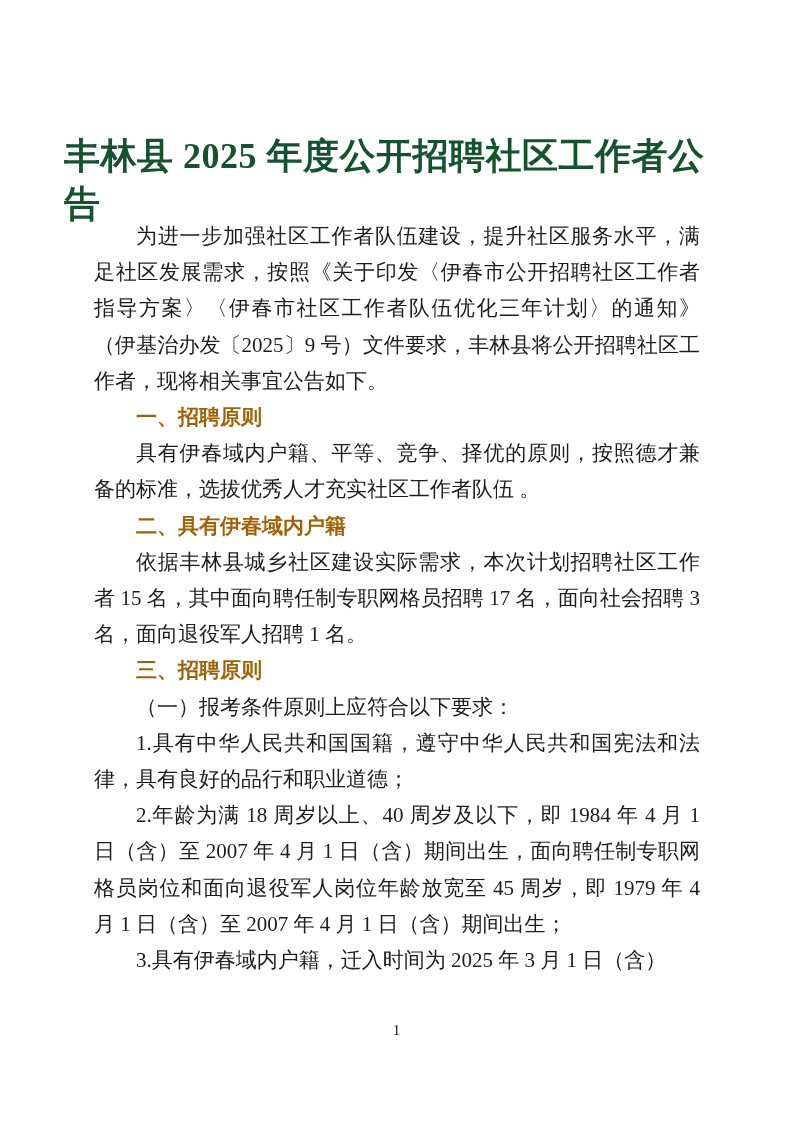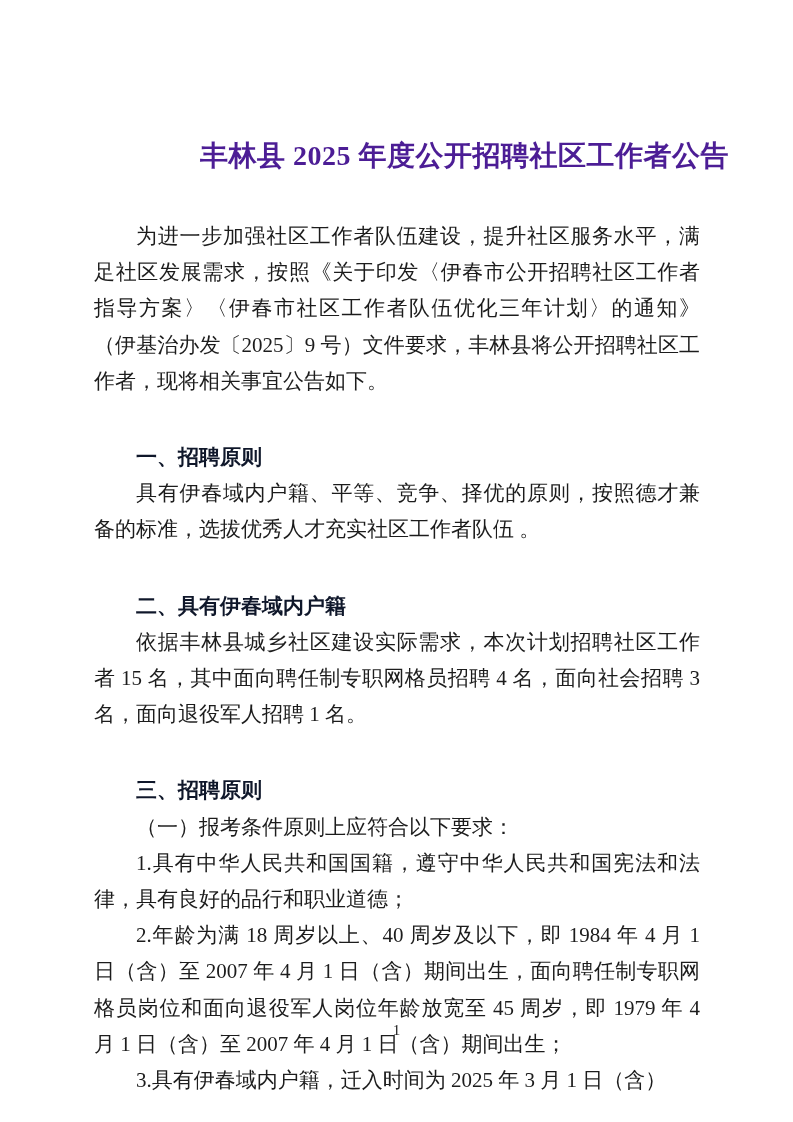--- a/index.html
+++ b/index.html
@@ -16,25 +16,25 @@
     color: #1c1c1c;
   }
   .doc-title {
     position: absolute;
     left: 64px;
     width: 665px;
     top: 132px;
     margin: 0;
     font-family: "Liberation Serif", "DejaVu Serif", serif;
     font-weight: 700;
-    font-size: 28px;
+    font-size: 36px;
     line-height: 48px;
-    text-align: right;
+    text-align: left;
     letter-spacing: 0.5px;
-    color: #4c1d95;
+    color: #14532d;
   }
   .content {
     position: absolute;
     left: 94px;
     top: 218px;
     width: 606px;
   }
   .content p {
     margin: 0;
     font-size: 21px;
@@ -43,22 +43,21 @@
     text-align: justify;
     word-break: break-all;
   }
   p.body-para {
     font-family: "Liberation Serif", "DejaVu Serif", serif;
     font-weight: 400;
   }
   p.section-heading {
     font-family: "Liberation Sans", "DejaVu Sans", sans-serif;
     font-weight: 700;
-    color: #0f172a;
-    margin-top: 40px;
+    color: #a16207;
   }
   .page-number {
     position: absolute;
     left: 0;
     right: 0;
     top: 1022px;
     text-align: center;
     font-family: "Liberation Serif", "DejaVu Serif", serif;
     font-size: 15px;
     color: #1c1c1c;
@@ -69,21 +68,21 @@
 
 <div class="page">
 
   <h1 class="doc-title">丰林县 2025 年度公开招聘社区工作者公告</h1>
 
   <div class="content">
     <p class="body-para">为进一步加强社区工作者队伍建设，提升社区服务水平，满足社区发展需求，按照《关于印发〈伊春市公开招聘社区工作者指导方案〉〈伊春市社区工作者队伍优化三年计划〉的通知》（伊基治办发〔2025〕9 号）文件要求，丰林县将公开招聘社区工作者，现将相关事宜公告如下。</p>
     <p class="section-heading">一、招聘原则</p>
     <p class="body-para">具有伊春域内户籍、平等、竞争、择优的原则，按照德才兼备的标准，选拔优秀人才充实社区工作者队伍 。</p>
     <p class="section-heading">二、具有伊春域内户籍</p>
-    <p class="body-para">依据丰林县城乡社区建设实际需求，本次计划招聘社区工作者 15 名，其中面向聘任制专职网格员招聘 4 名，面向社会招聘 3 名，面向退役军人招聘 1 名。</p>
+    <p class="body-para">依据丰林县城乡社区建设实际需求，本次计划招聘社区工作者 15 名，其中面向聘任制专职网格员招聘 17 名，面向社会招聘 3 名，面向退役军人招聘 1 名。</p>
     <p class="section-heading">三、招聘原则</p>
     <p class="body-para">（一）报考条件原则上应符合以下要求：</p>
     <p class="body-para">1.具有中华人民共和国国籍，遵守中华人民共和国宪法和法律，具有良好的品行和职业道德；</p>
     <p class="body-para">2.年龄为满 18 周岁以上、40 周岁及以下，即 1984 年 4 月 1 日（含）至 2007 年 4 月 1 日（含）期间出生，面向聘任制专职网格员岗位和面向退役军人岗位年龄放宽至 45 周岁，即 1979 年 4 月 1 日（含）至 2007 年 4 月 1 日（含）期间出生；</p>
     <p class="body-para">3.具有伊春域内户籍，迁入时间为 2025 年 3 月 1 日（含）</p>
   </div>
 
   <div class="page-number">1</div>
 
 </div>

